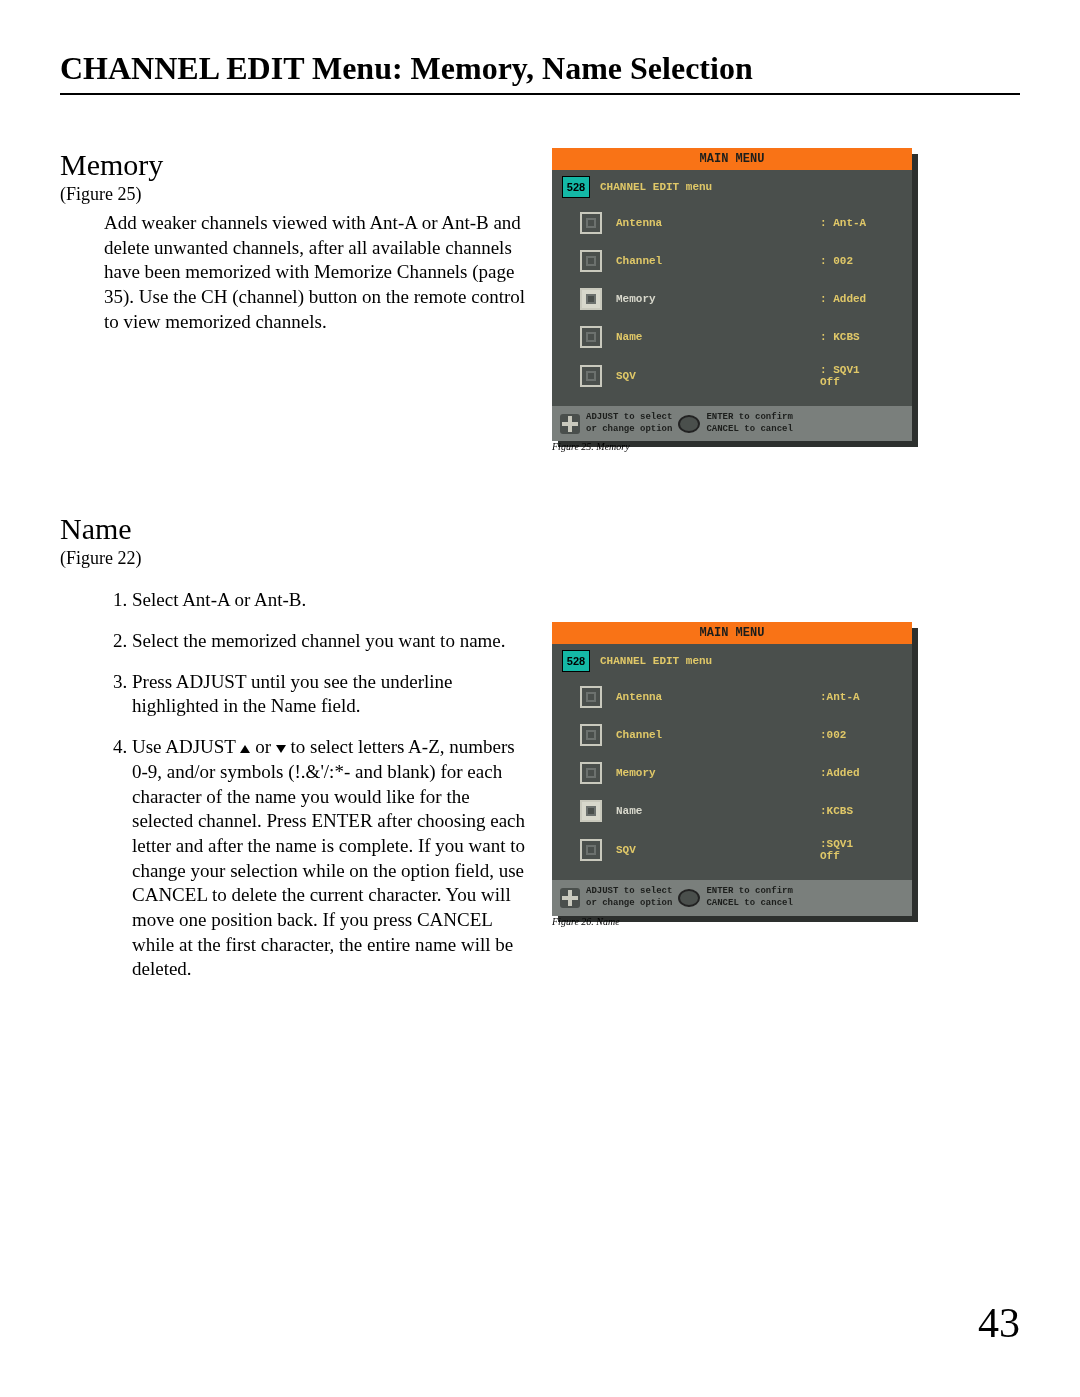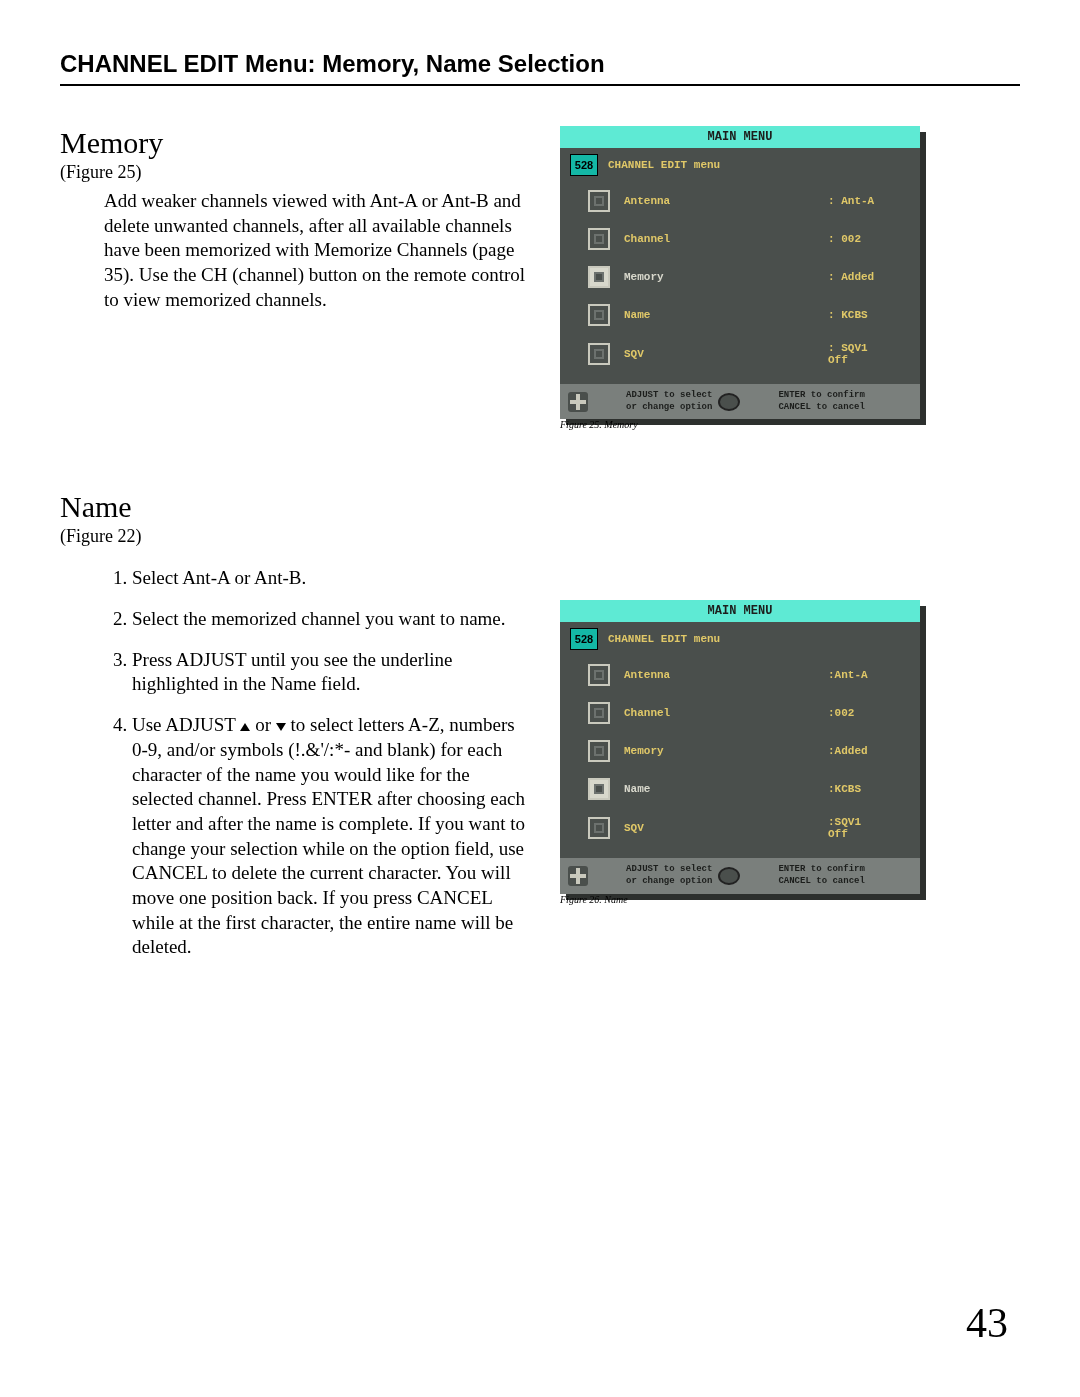--- a/index.html
+++ b/index.html
@@ -10,30 +10,30 @@
     color: #000;
     width: 1080px;
   }
   .page {
     padding: 50px 60px 40px 60px;
     box-sizing: border-box;
     position: relative;
     min-height: 1397px;
   }
   .page-title {
-    font-family: Liberation Sans, sans-serif;
-    font-weight: bold;
-    font-size: 24px;
-    margin-bottom: 40px;
+    font-family: Liberation Serif, serif;
+    font-weight: bold;
+    font-size: 32px;
+    margin-bottom: 53px;
     border-bottom: 2px solid #000;
     padding-bottom: 6px;
   }
   .section {
     display: flex;
-    gap: 30px;
+    gap: 22px;
     margin-bottom: 60px;
   }
   .text-col {
     flex: 0 0 470px;
   }
   .fig-col {
     flex: 0 0 400px;
   }
   .section-heading {
     font-family: Georgia, "Times New Roman", serif;
@@ -59,21 +59,21 @@
   .menu-panel {
     width: 360px;
     background: #4a4f4c;
     font-family: "Courier New", monospace;
     color: #000;
     box-shadow: 6px 6px 0 #2d302e;
     font-size: 11px;
     letter-spacing: 0px;
   }
   .menu-header {
-    background: #5eead4;
+    background: #f97316;
     color: #1c1e1c;
     text-align: center;
     padding: 4px 0;
     font-weight: bold;
     font-size: 12px;
   }
   .menu-titlebar {
     display: flex;
     align-items: center;
     gap: 10px;
@@ -170,32 +170,31 @@
     height: 14px;
     background: #4a4f4c;
     border-radius: 50%;
     border: 2px solid #222;
     flex-shrink: 0;
   }
   .footer-col {
     display: flex;
     flex-direction: column;
     line-height: 1.3;
-    margin-left: 32px;
   }
   .caption {
     font-style: italic;
     font-family: Georgia, serif;
     font-size: 10px;
     margin-top: 0;
   }
   .page-num {
     position: absolute;
     bottom: 50px;
-    right: 72px;
+    right: 60px;
     font-family: Georgia, serif;
     font-size: 42px;
     font-weight: 500;
   }
   .tri {
     display: inline-block;
     width: 0; height: 0;
     border-left: 5px solid transparent;
     border-right: 5px solid transparent;
     vertical-align: middle;

